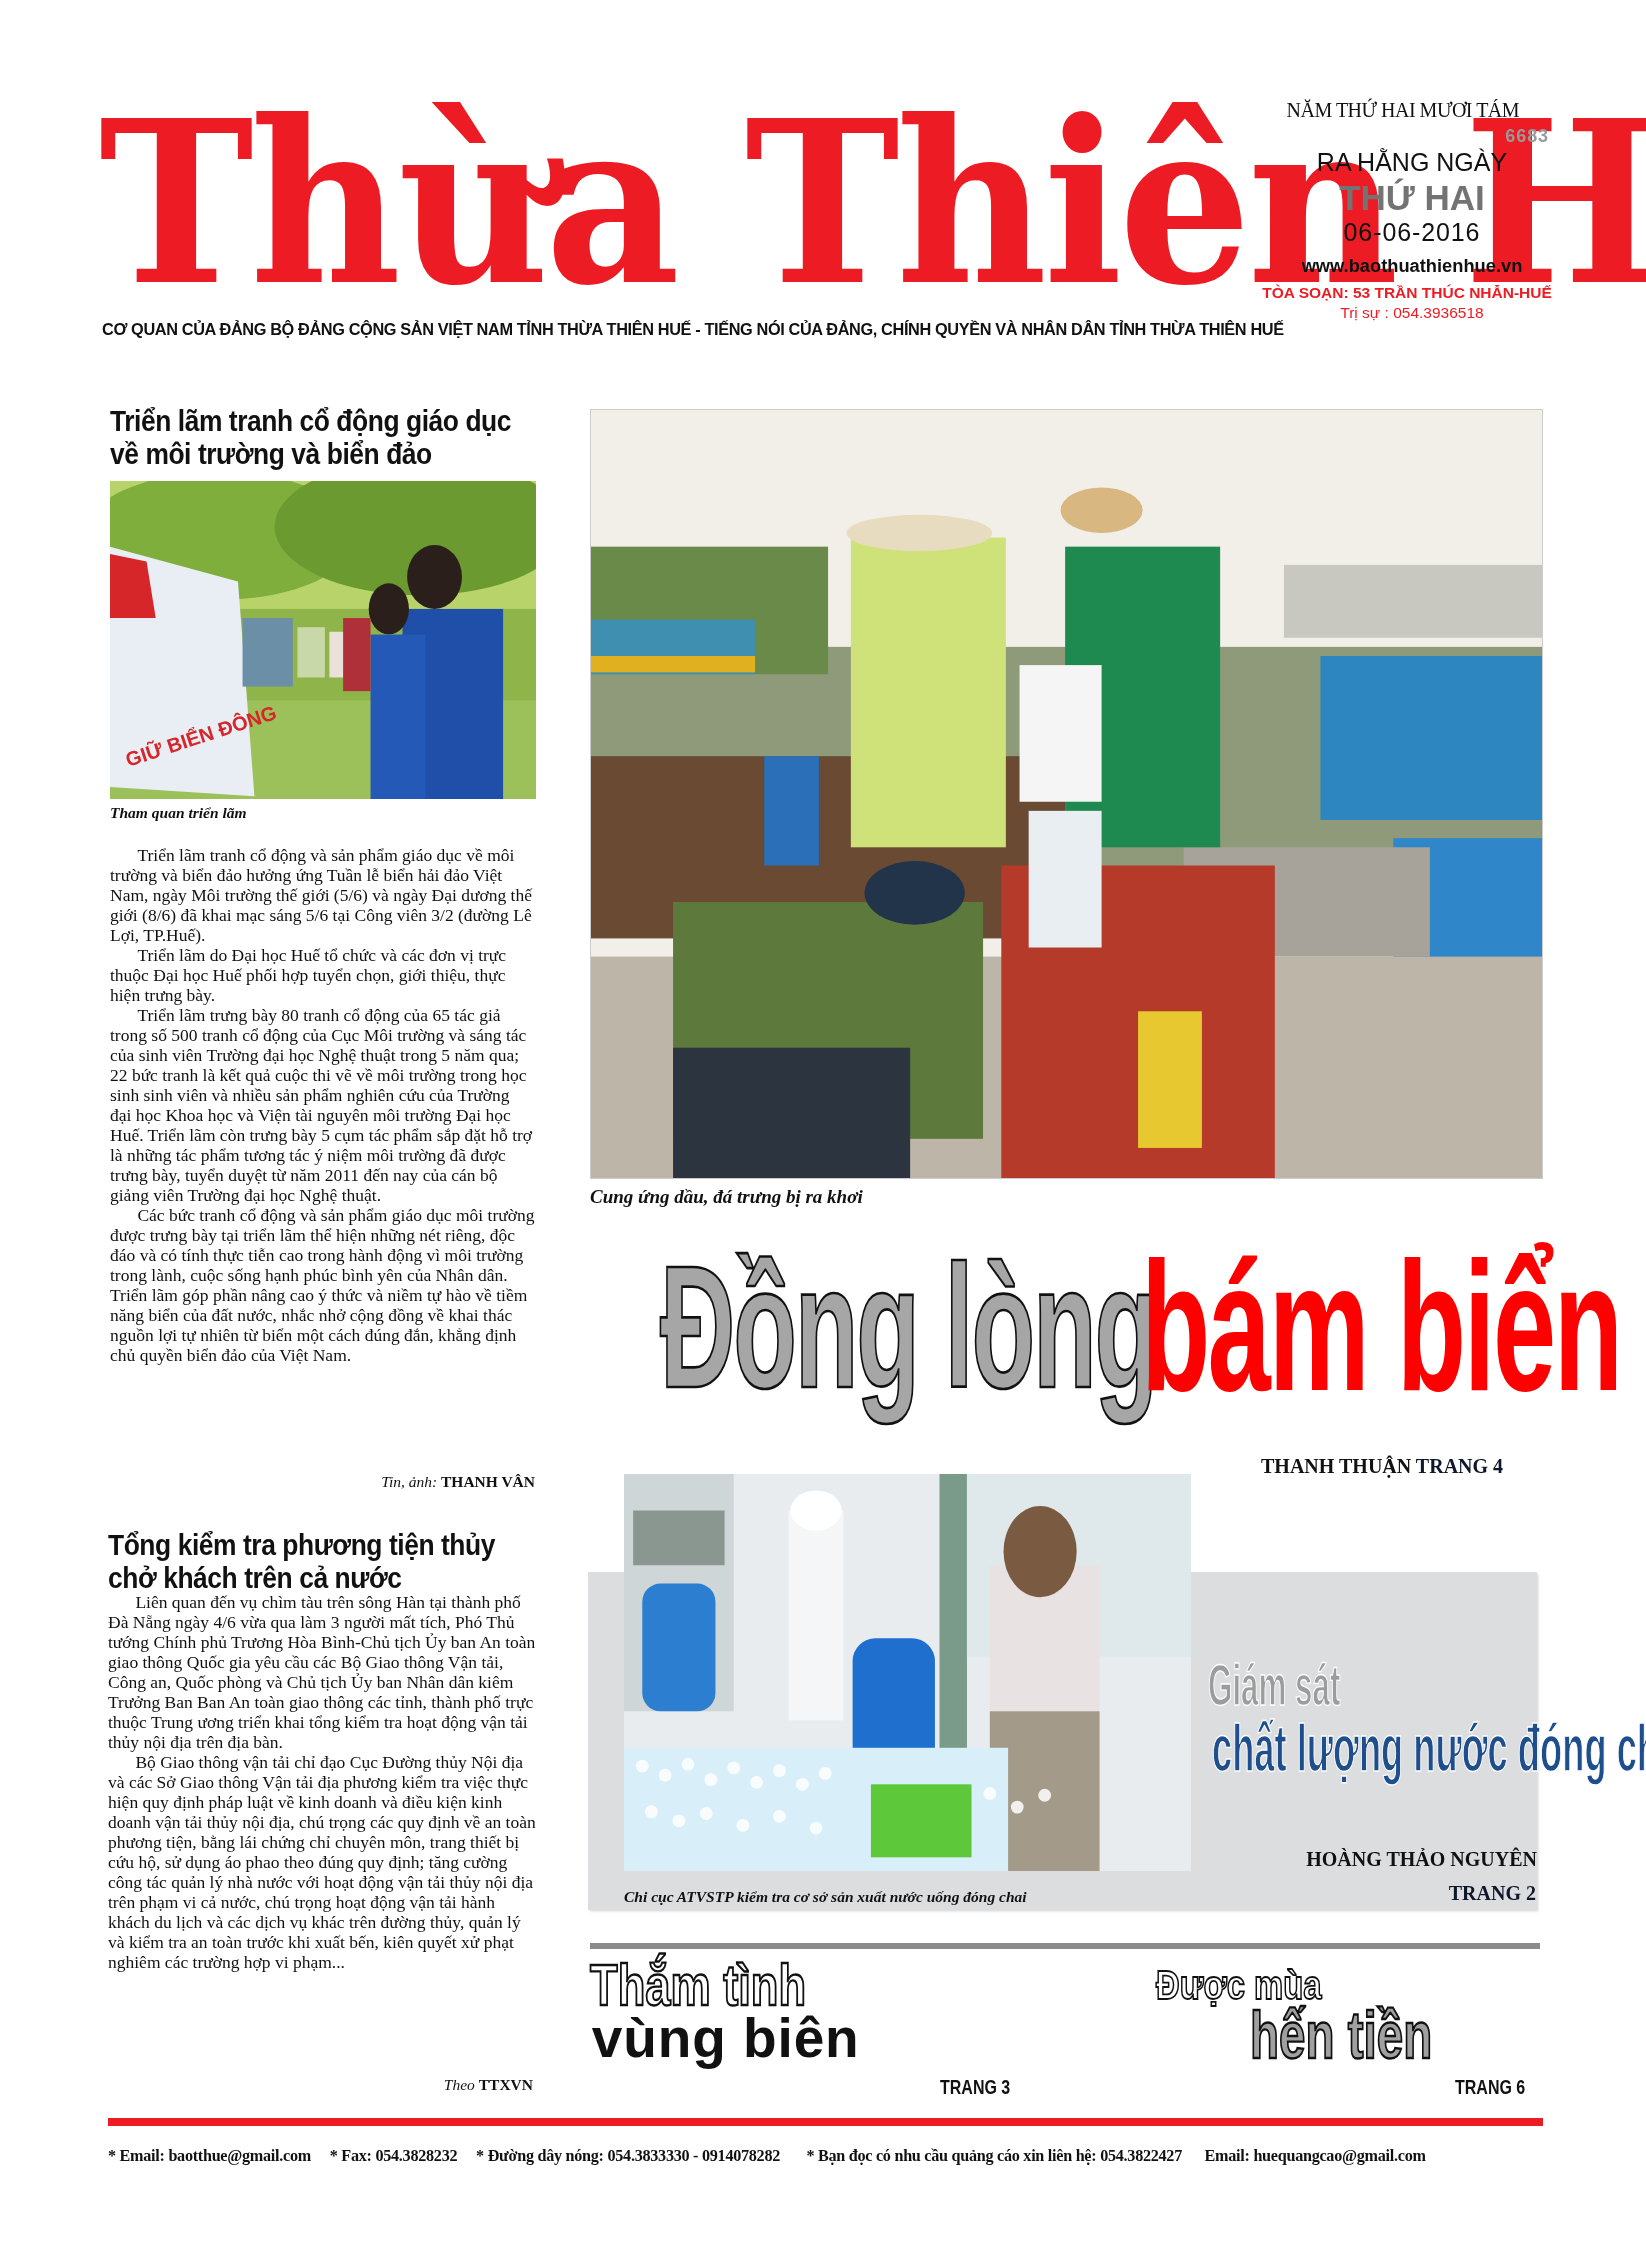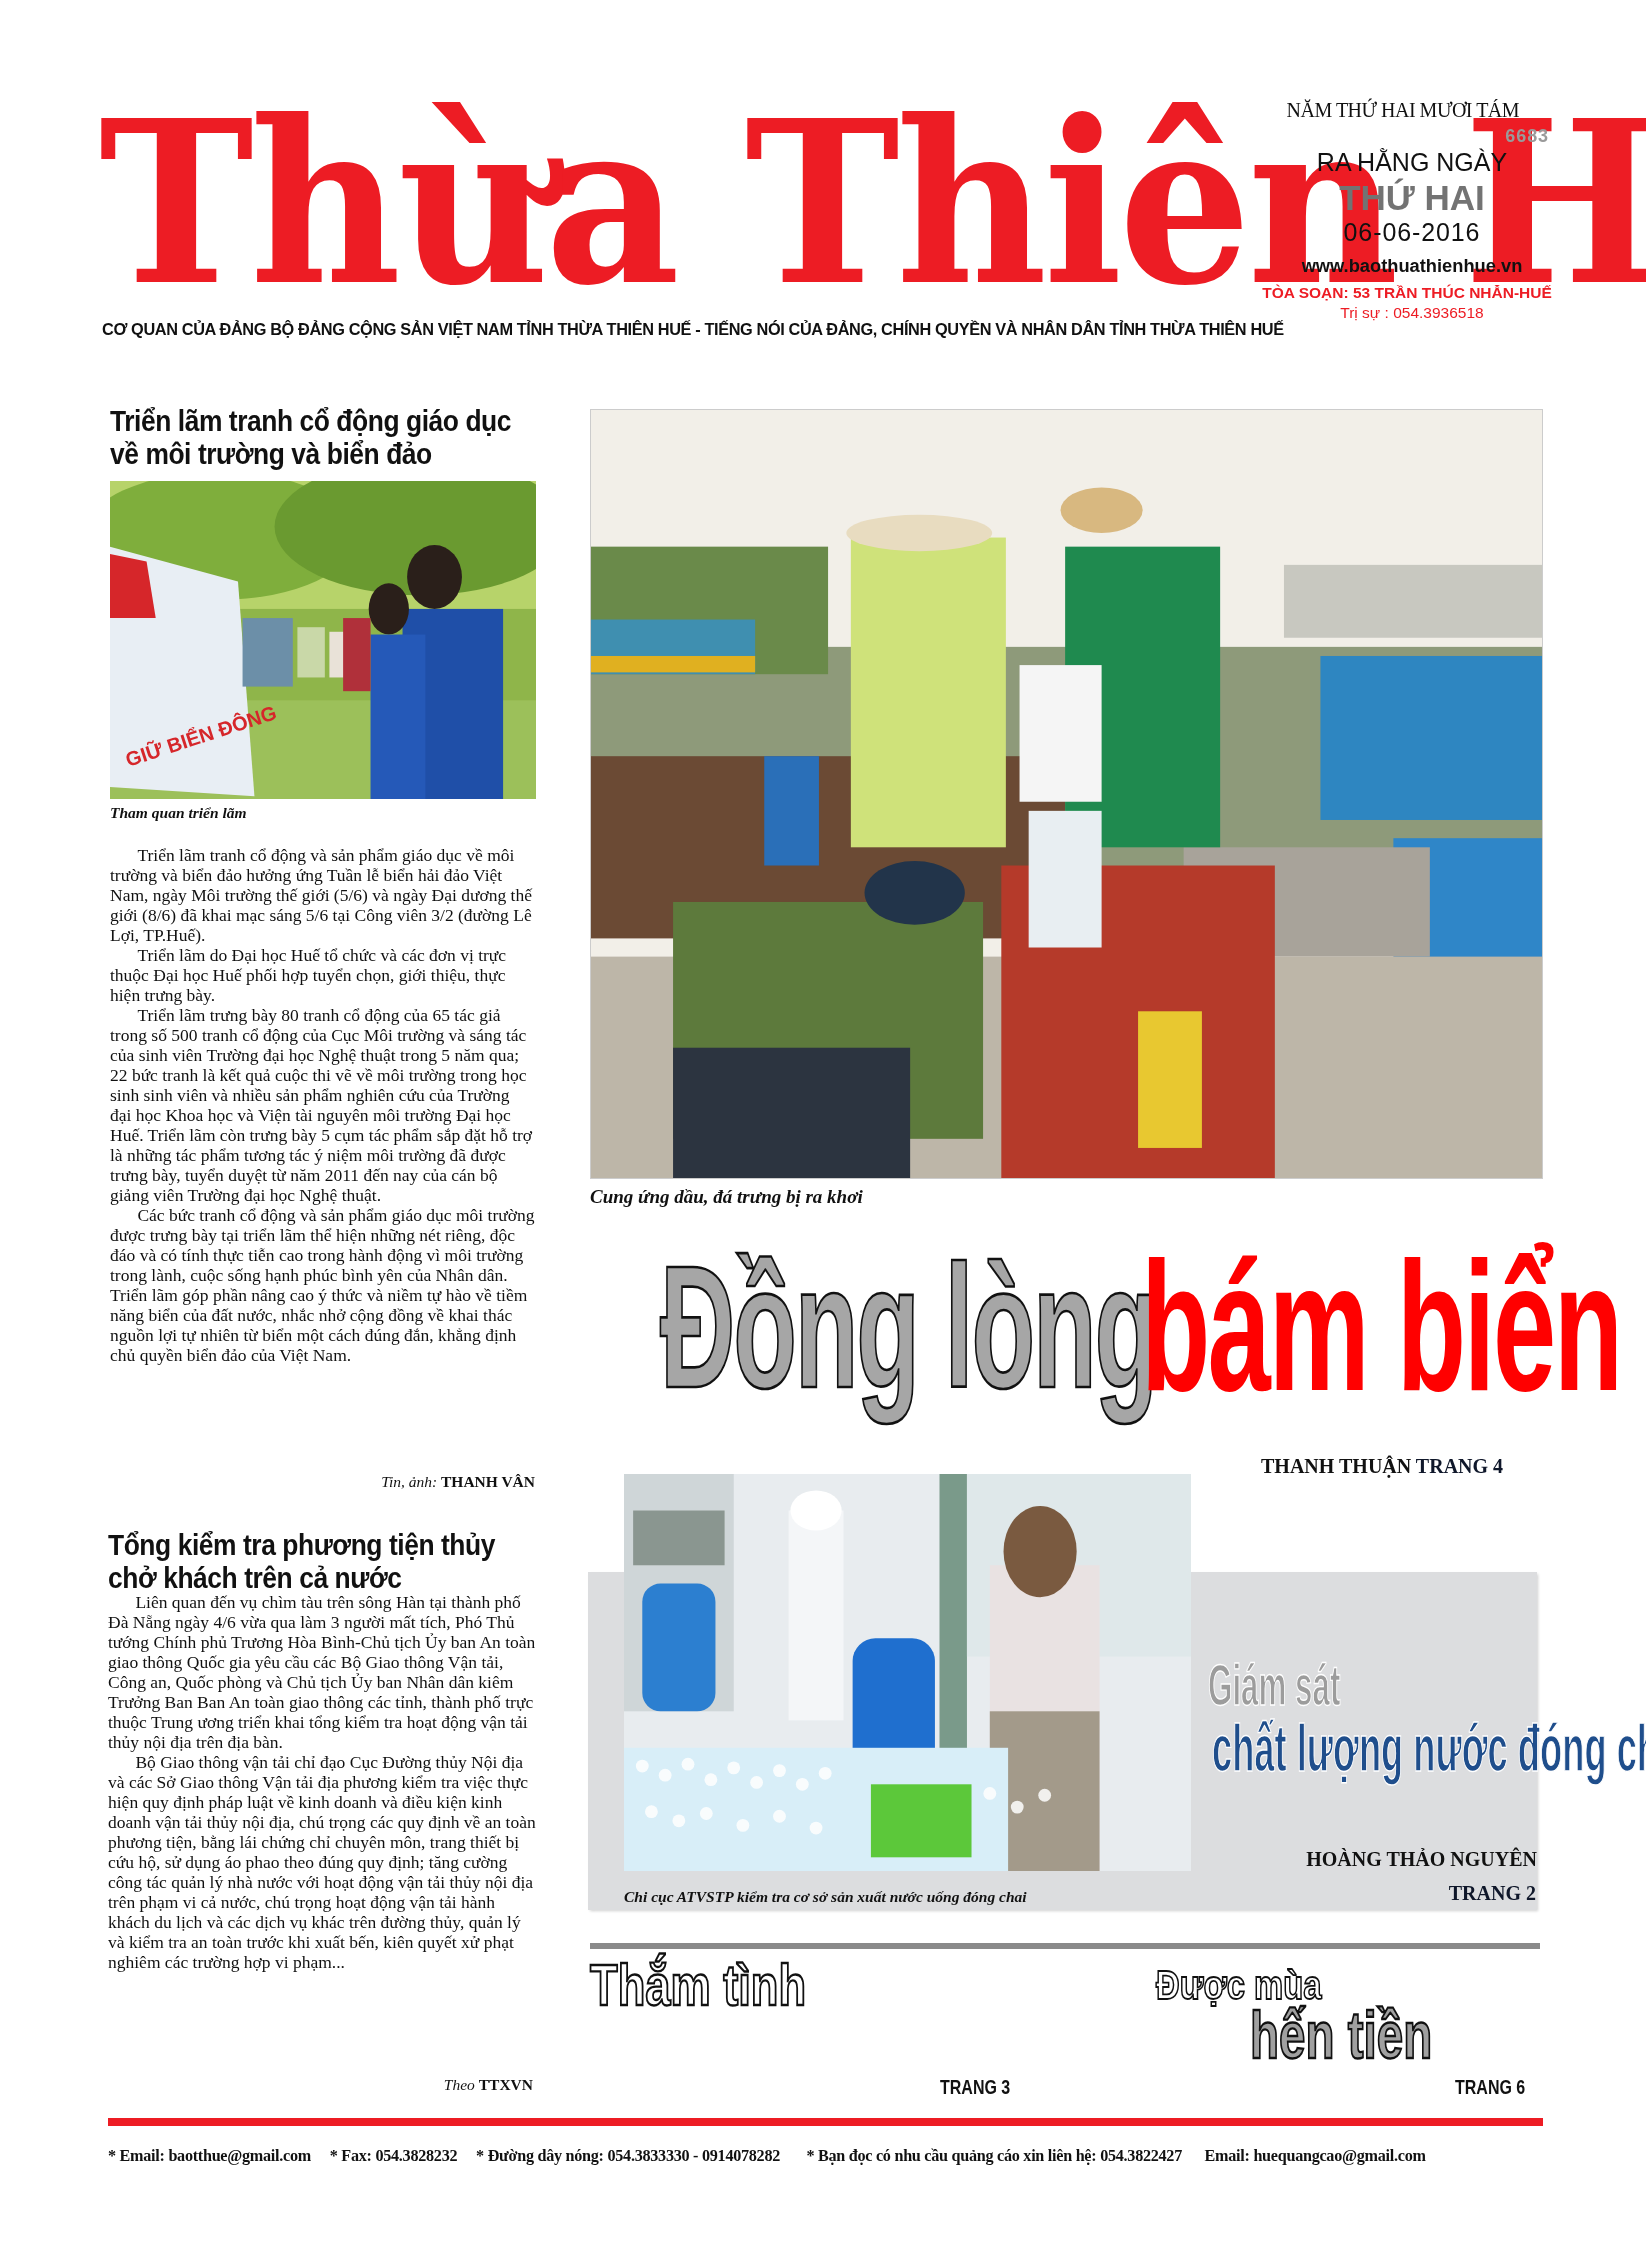--- a/index.html
+++ b/index.html
@@ -235,20 +235,21 @@
   <div class="sub-blue" style="margin-left:3.7px;">chất lượng nước đóng chai</div>
 </div>
 <div class="abs caption-it" style="left:624px; top:1888px; font-size:15.5px;">Chi cục ATVSTP kiểm tra cơ sở sản xuất nước uống đóng chai</div>
 <div class="abs serif-bold" style="right:110px; top:1848px;">HOÀNG THẢO NGUYÊN</div>
 <div class="abs serif-bold red" style="right:111px; top:1882px;">TRANG 2</div>
 
 <div class="abs" style="left:590px; top:1943px; width:950px; height:6.4px; background:#8a8a8a;"></div>
 
 <div class="abs" style="left:590px; top:1955px; width:420px; height:164px;">
   <div class="abs outline-text" style="left:0; top:0; font-size:58px; line-height:60px; transform:scaleX(0.78); transform-origin:left top;">Thắm tình</div>
+  <div class="abs black-heavy" style="left:1.8px; top:55px; font-size:55px; line-height:57px; letter-spacing:0.9px;">vùng biên</div>
   <div class="abs trang-small" style="left:350px; top:121px;">TRANG 3</div>
 </div>
 
 <div class="abs" style="left:1156px; top:1955px; width:393px; height:164px;">
   <div class="abs outline-text" style="left:0; top:9.1px; font-size:40px; line-height:42px; -webkit-text-stroke:1.8px #111; transform:scaleX(0.82); transform-origin:left top;">Được mùa</div>
   <div class="abs gray-outline" style="left:94px; top:46px; font-size:66px; line-height:68px; transform:scaleX(0.72); transform-origin:left top;">hến tiền</div>
   <div class="abs trang-small" style="left:299px; top:121px;">TRANG 6</div>
 </div>
 
 <div class="abs" style="left:108px; top:2118px; width:1435px; height:8.2px; background:#ed1c24;"></div>

